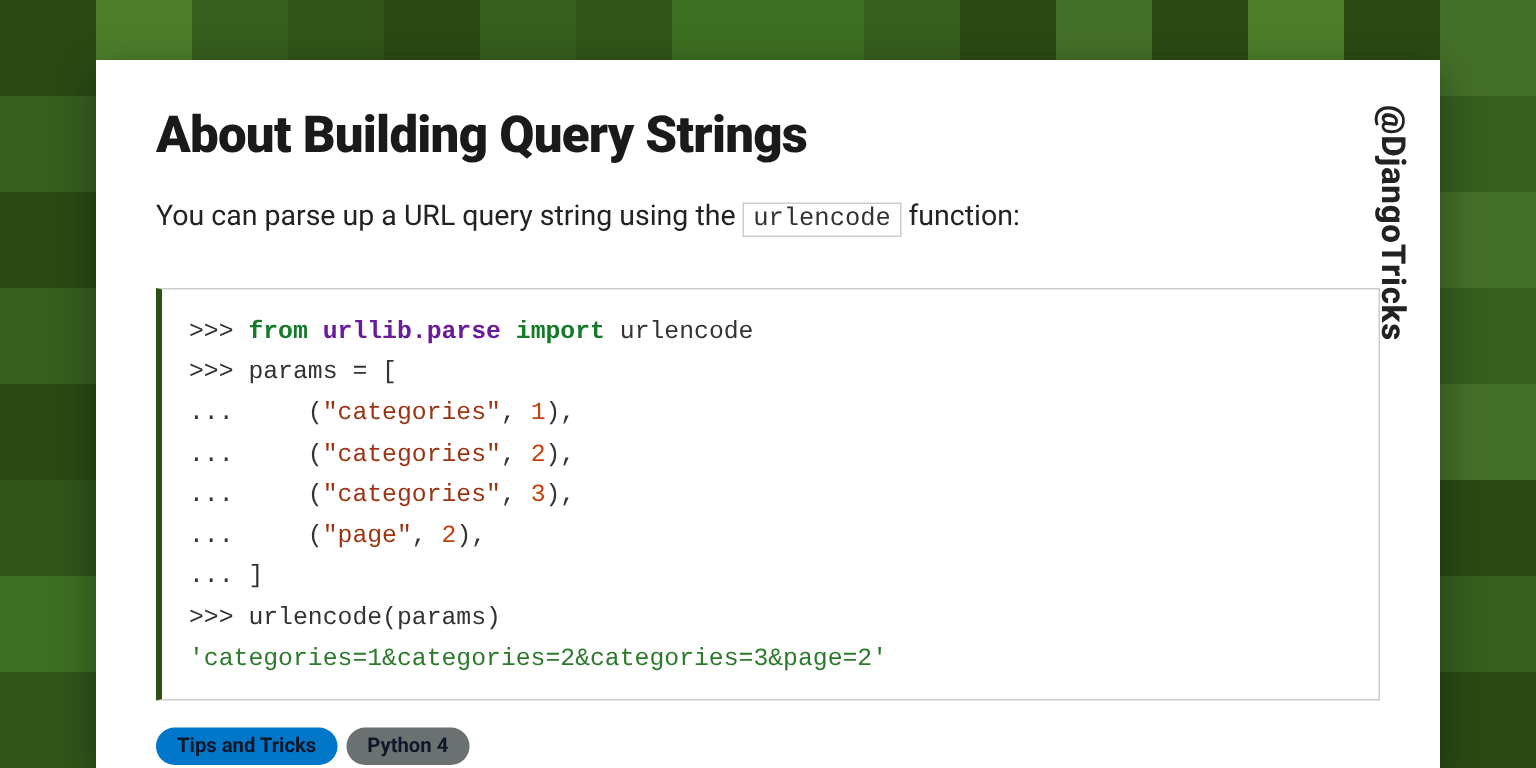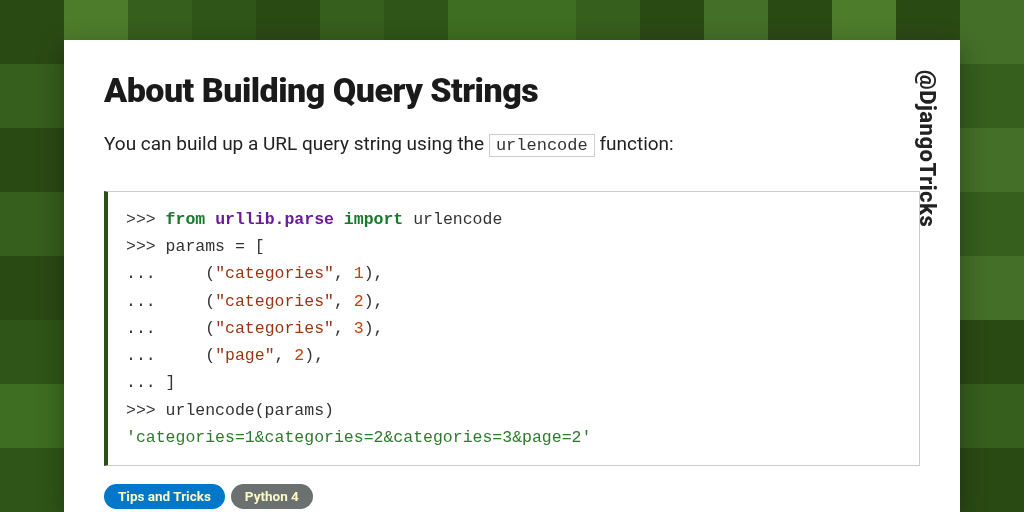--- a/index.html
+++ b/index.html
@@ -71,21 +71,21 @@
   .str { color: #9a3412; }
   .num { color: #c2410c; }
   .out { color: #2d7a2d; }
   .tags { display: flex; gap: 6px; }
   .tag {
     display: inline-block;
     padding: 4px 14px 5px;
     border-radius: 14px;
     font-size: 13.5px;
     font-weight: 700;
-    color: #fef9c3;
+    color: #0f172a;
   }
   .tag-blue { background: #0077c8; }
   .tag-gray { background: #6b7170; }
 </style>
 </head>
 <body>
 
 <div class="bg" id="bg">
     <div style="background: rgb(42, 74, 20);"></div>
     <div style="background: rgb(77, 124, 42);"></div>
@@ -214,21 +214,21 @@
     <div style="background: rgb(42, 74, 20);"></div>
     <div style="background: rgb(54, 94, 29);"></div>
     <div style="background: rgb(47, 85, 24);"></div>
     <div style="background: rgb(42, 74, 20);"></div>
   </div>
 
 <div class="card">
   <div class="handle">@DjangoTricks</div>
   <h1 class="title">About Building Query Strings</h1>
   <p class="intro">
-    <span>You can build up a URL query string using the </span><code class="inline-code">urlencode</code><span> function:</span>
+    <span>You can parse up a URL query string using the </span><code class="inline-code">urlencode</code><span> function:</span>
   </p>
 
   <div class="codeblock"><span>&gt;&gt;&gt; </span><span class="kw">from</span> <span class="mod">urllib.parse</span> <span class="kw">import</span><span> urlencode</span>
 <span>&gt;&gt;&gt; params = [</span>
 <span>...     (</span><span class="str">"categories"</span><span>, </span><span class="num">1</span><span>),</span>
 <span>...     (</span><span class="str">"categories"</span><span>, </span><span class="num">2</span><span>),</span>
 <span>...     (</span><span class="str">"categories"</span><span>, </span><span class="num">3</span><span>),</span>
 <span>...     (</span><span class="str">"page"</span><span>, </span><span class="num">2</span><span>),</span>
 <span>... ]</span>
 <span>&gt;&gt;&gt; urlencode(params)</span>

